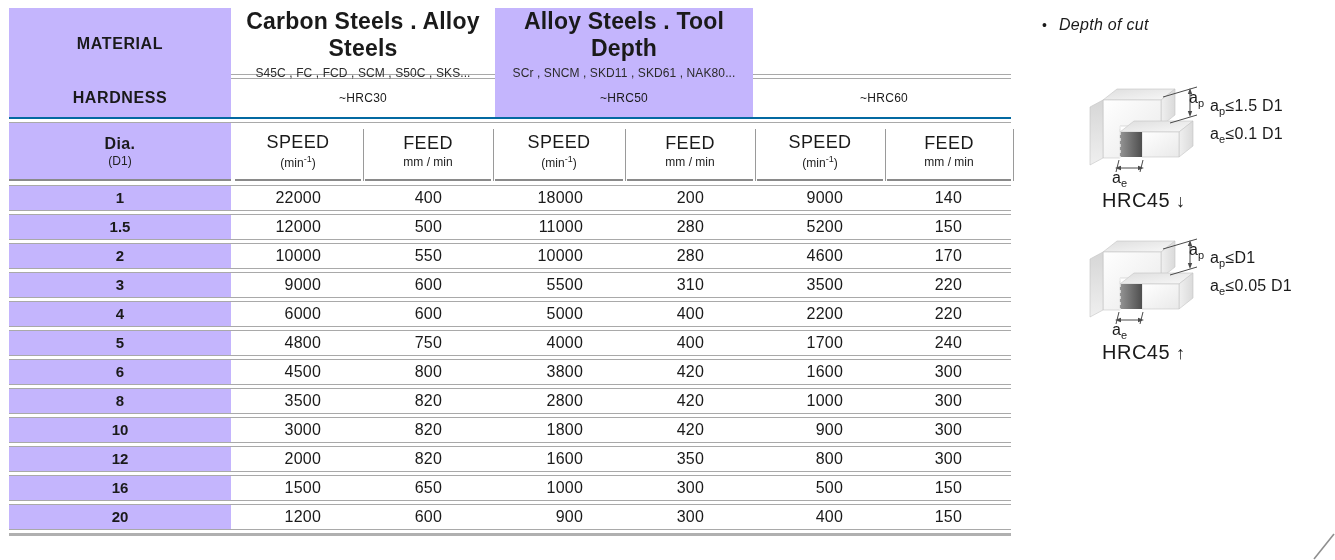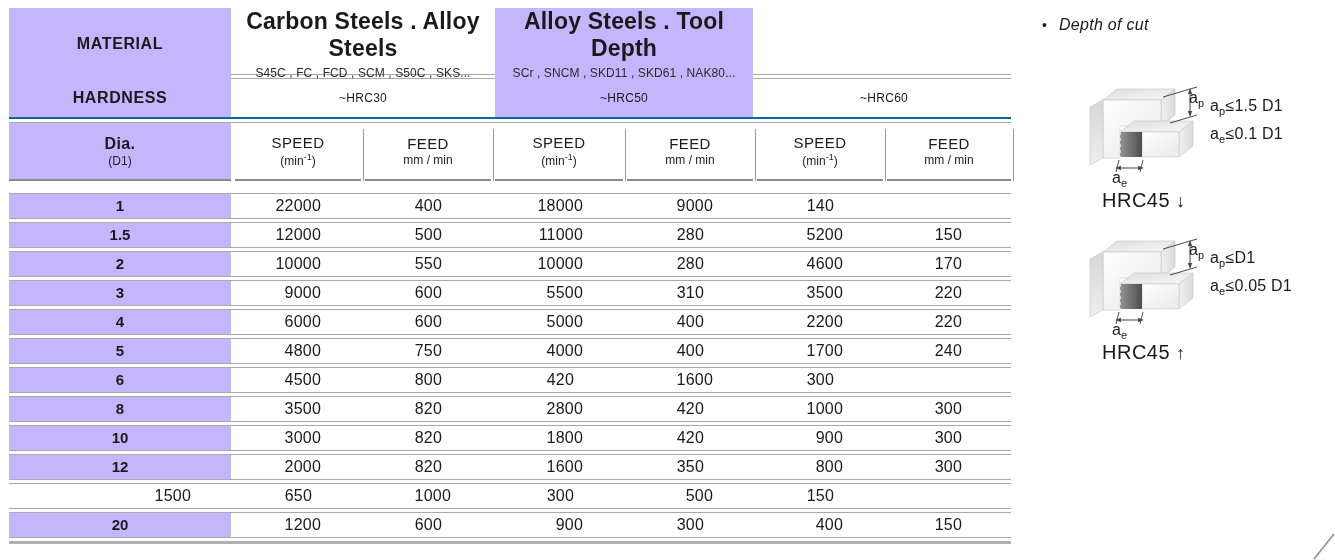--- a/index.html
+++ b/index.html
@@ -9,31 +9,31 @@
   }
   
   .ctable{position:absolute;left:9px;top:8px;width:1002px;}
   .row{display:grid;grid-template-columns:222px 126px 126px 128px 126px 126px 124px;column-gap:4px;}
   .cell{display:flex;flex-direction:column;justify-content:center;min-width:0;}
   .shade{background:#c4b5fd;}
   .g1{grid-column:2/4;} .g2{grid-column:4/6;} .g3{grid-column:6/8;}
 
   .r-material{height:66px;border-bottom:1px solid #a9a9a9;margin-bottom:3px;}
   .r-hardness{height:38px;border-top:1px solid #a9a9a9;border-bottom:2px solid #0369a1;margin-bottom:3px;}
-  .r-colhdr{height:58px;border-top:1px solid #a9a9a9;margin-bottom:12px;}
+  .r-colhdr{height:58px;border-top:1px solid #a9a9a9;margin-bottom:4px;}
   .r-data{height:24px;border-top:1px solid #a9a9a9;border-bottom:1px solid #a9a9a9;margin-bottom:3px;}
   .tbl-bottom{height:3px;background:#b0b0b0;margin-top:1px;}
 
   .rowlabel{font-weight:bold;font-size:16px;letter-spacing:0.6px;text-align:center;}
   .g-title{font-weight:bold;font-size:23px;text-align:center;letter-spacing:0.2px;}
   .g-sub{font-size:12px;margin-top:4px;text-align:center;color:#2b2b2b;letter-spacing:0.1px;}
   .hrcval{font-size:12px;text-align:center;letter-spacing:0.3px;}
 
   .r-colhdr .cell{border-bottom:2px solid #8a8a8a;position:relative;}
-  .h-main{font-size:15px;text-align:center;letter-spacing:0.4px;}
+  .h-main{font-size:18px;text-align:center;letter-spacing:0.4px;}
   .h-main.bold{font-weight:bold;font-size:16px;}
   .h-unit{font-size:12px;text-align:center;margin-top:1px;color:#222;}
   .h-unit sup{font-size:9px;}
   .vsep::after{content:'';position:absolute;right:-3px;top:6px;bottom:-2px;width:1.5px;background:#9a9a9a;}
 
   .dia{font-weight:bold;font-size:15px;text-align:center;line-height:24px;display:block;}
   .num{font-size:16px;text-align:right;line-height:24px;display:block;letter-spacing:0.2px;}
   .pr-s{padding-right:40px;}
   .pr-f{padding-right:49px;}
 
@@ -120,20 +120,21 @@
         <div class="h-main">FEED</div>
         <div class="h-unit">mm / min</div>
       </div>
     </div>
 
     <div class="row r-data">
       <span class="cell dia shade">1</span>
       <span class="cell num pr-s">22000</span>
       <span class="cell num pr-f">400</span>
       <span class="cell num pr-s">18000</span>
+      <span class="cell num pr-f">200</span>
       <span class="cell num pr-s">9000</span>
       <span class="cell num pr-f">140</span>
     </div>
     <div class="row r-data">
       <span class="cell dia shade">1.5</span>
       <span class="cell num pr-s">12000</span>
       <span class="cell num pr-f">500</span>
       <span class="cell num pr-s">11000</span>
       <span class="cell num pr-f">280</span>
       <span class="cell num pr-s">5200</span>
@@ -172,20 +173,21 @@
       <span class="cell num pr-f">750</span>
       <span class="cell num pr-s">4000</span>
       <span class="cell num pr-f">400</span>
       <span class="cell num pr-s">1700</span>
       <span class="cell num pr-f">240</span>
     </div>
     <div class="row r-data">
       <span class="cell dia shade">6</span>
       <span class="cell num pr-s">4500</span>
       <span class="cell num pr-f">800</span>
+      <span class="cell num pr-s">3800</span>
       <span class="cell num pr-f">420</span>
       <span class="cell num pr-s">1600</span>
       <span class="cell num pr-f">300</span>
     </div>
     <div class="row r-data">
       <span class="cell dia shade">8</span>
       <span class="cell num pr-s">3500</span>
       <span class="cell num pr-f">820</span>
       <span class="cell num pr-s">2800</span>
       <span class="cell num pr-f">420</span>
@@ -204,20 +206,21 @@
     <div class="row r-data">
       <span class="cell dia shade">12</span>
       <span class="cell num pr-s">2000</span>
       <span class="cell num pr-f">820</span>
       <span class="cell num pr-s">1600</span>
       <span class="cell num pr-f">350</span>
       <span class="cell num pr-s">800</span>
       <span class="cell num pr-f">300</span>
     </div>
     <div class="row r-data">
+      <span class="cell dia shade">16</span>
       <span class="cell num pr-s">1500</span>
       <span class="cell num pr-f">650</span>
       <span class="cell num pr-s">1000</span>
       <span class="cell num pr-f">300</span>
       <span class="cell num pr-s">500</span>
       <span class="cell num pr-f">150</span>
     </div>
     <div class="row r-data">
       <span class="cell dia shade">20</span>
       <span class="cell num pr-s">1200</span>

